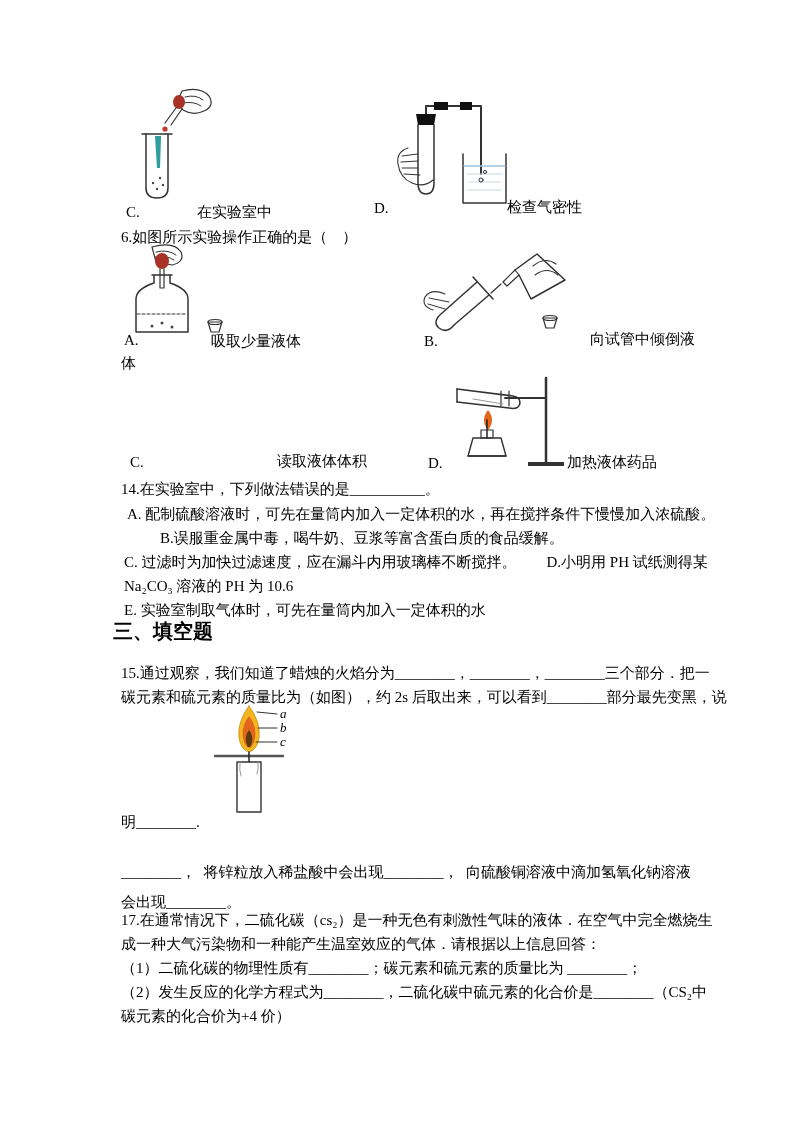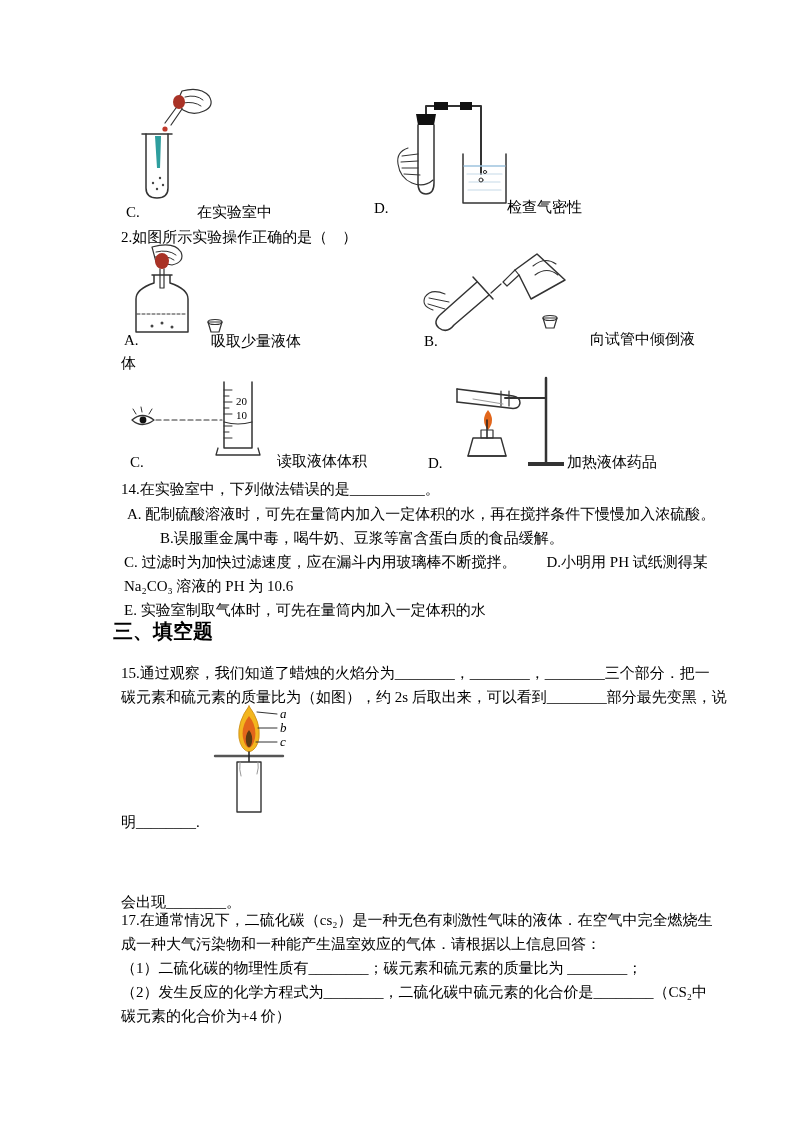--- a/index.html
+++ b/index.html
@@ -61,21 +61,21 @@
         <path d="M76 68 L117 68" stroke="#9fc3de" stroke-width="1.4" fill="none"></path>
         <path d="M79 76 L114 76 M81 84 L112 84 M80 92 L113 92" stroke="#c6d9e8" stroke-width="1.2" fill="none"></path>
         <circle cx="93" cy="82" r="2" fill="none" stroke="#333" stroke-width="1"></circle>
         <circle cx="97" cy="74" r="1.6" fill="none" stroke="#333" stroke-width="1"></circle>
       </g>
     </svg>
   </div>
   <div class="t" style="left:374px;top:198px">D.</div>
   <div class="t" style="left:507px;top:197px">检查气密性</div>
 
-  <div class="t" style="left:121px;top:227px">2.如图所示实验操作正确的是（　）</div>
+  <div class="t" style="left:121px;top:227px">6.如图所示实验操作正确的是（　）</div>
 
   <div class="fig" style="left:122px;top:244px">
     <svg width="115" height="100" viewBox="0 0 115 100" class="ln">
       <g>
         <path d="M30 3 Q52 -3 59 8 Q63 18 50 21 L34 18 Z" fill="#fff" stroke="#333" stroke-width="1.2"></path>
         <path d="M34 8 Q46 5 54 11 M33 13 Q45 11 52 16" fill="none" stroke="#333" stroke-width="1"></path>
       </g>
       <g>
         <ellipse cx="40" cy="17" rx="7" ry="8" fill="#a93226"></ellipse>
         <path d="M38 25 L38 44 M42 25 L42 44 M38 44 L42 44" stroke="#333" stroke-width="1.2" fill="none"></path>
@@ -117,38 +117,20 @@
       <g>
         <path d="M128 66 L142 66 L139 76 L131 76 Z" fill="none" stroke="#333" stroke-width="1.2"></path>
         <ellipse cx="135" cy="66" rx="7" ry="2.5" fill="none" stroke="#333" stroke-width="1.2"></ellipse>
       </g>
     </svg>
   </div>
   <div class="t" style="left:424px;top:331px">B.</div>
   <div class="t" style="left:590px;top:329px">向试管中倾倒液</div>
   <div class="t" style="left:121px;top:353px">体</div>
 
-  <div class="fig" style="left:128px;top:378px">
-    <svg width="140" height="82" viewBox="0 0 140 82" class="ln">
-      <g>
-        <path d="M4 42 Q14 33 26 42 Q14 51 4 42 Z" fill="none" stroke="#333" stroke-width="1.3"></path>
-        <circle cx="15" cy="42" r="3.4" fill="#111"></circle>
-        <path d="M8 36 L5 31 M14 34 L13 29 M21 36 L24 31" stroke="#333" stroke-width="1" fill="none"></path>
-      </g>
-      <path d="M28 42 L94 42" stroke="#333" stroke-width="1.2" stroke-dasharray="5 3" fill="none"></path>
-      <g>
-        <path d="M96 4 L96 70 L124 70 L124 4" fill="none" stroke="#333" stroke-width="1.5"></path>
-        <path d="M90 70 L88 77 L132 77 L130 70" fill="none" stroke="#333" stroke-width="1.3"></path>
-        <path d="M96 12 L104 12 M96 18 L101 18 M96 24 L104 24 M96 30 L101 30 M96 36 L104 36 M96 48 L104 48 M96 54 L101 54 M96 60 L104 60" stroke="#333" stroke-width="1" fill="none"></path>
-        <path d="M96 44 Q110 48 124 44" stroke="#333" stroke-width="1.2" fill="none"></path>
-        <text x="108" y="27" font-size="11">20</text>
-        <text x="108" y="41" font-size="11">10</text>
-      </g>
-    </svg>
-  </div>
   <div class="t" style="left:130px;top:452px">C.</div>
   <div class="t" style="left:277px;top:451px">读取液体体积</div>
 
   <div class="fig" style="left:443px;top:372px">
     <svg width="125" height="98" viewBox="0 0 125 98" class="ln">
       <g>
         <line x1="103" y1="6" x2="103" y2="90" stroke="#333" stroke-width="2.5"></line>
         <path d="M85 90 L121 90 L121 94 L85 94 Z" fill="#333"></path>
         <line x1="103" y1="26" x2="62" y2="26" stroke="#333" stroke-width="2"></line>
         <path d="M58 19 L58 34 M66 19 L66 34" stroke="#333" stroke-width="1.2" fill="none"></path>
@@ -199,20 +181,21 @@
       <line x1="36" y1="54" x2="36" y2="64" stroke="#222" stroke-width="1.5"></line>
       <g>
         <path d="M24 64 L48 64 L48 114 L24 114 Z" fill="#fff" stroke="#333" stroke-width="1.4"></path>
         <path d="M27 64 Q26 72 28 78 M45 64 Q46 70 44 76" stroke="#999" stroke-width="1" fill="none"></path>
       </g>
     </svg>
   </div>
 
   <div class="t" style="left:121px;top:812px">明________.</div>
 
+  <div class="t" style="left:121px;top:862px">________，  将锌粒放入稀盐酸中会出现________，  向硫酸铜溶液中滴加氢氧化钠溶液</div>
   <div class="t" style="left:121px;top:892px">会出现________。</div>
 
   <div class="t" style="left:121px;top:910px">17.在通常情况下，二硫化碳（cs₂）是一种无色有刺激性气味的液体．在空气中完全燃烧生</div>
   <div class="t" style="left:121px;top:934px">成一种大气污染物和一种能产生温室效应的气体．请根据以上信息回答：</div>
   <div class="t" style="left:121px;top:958px">（1）二硫化碳的物理性质有________；碳元素和硫元素的质量比为 ________；</div>
   <div class="t" style="left:121px;top:982px">（2）发生反应的化学方程式为________，二硫化碳中硫元素的化合价是________（CS₂中</div>
   <div class="t" style="left:121px;top:1006px">碳元素的化合价为+4 价）</div>
 
 </div>
 

